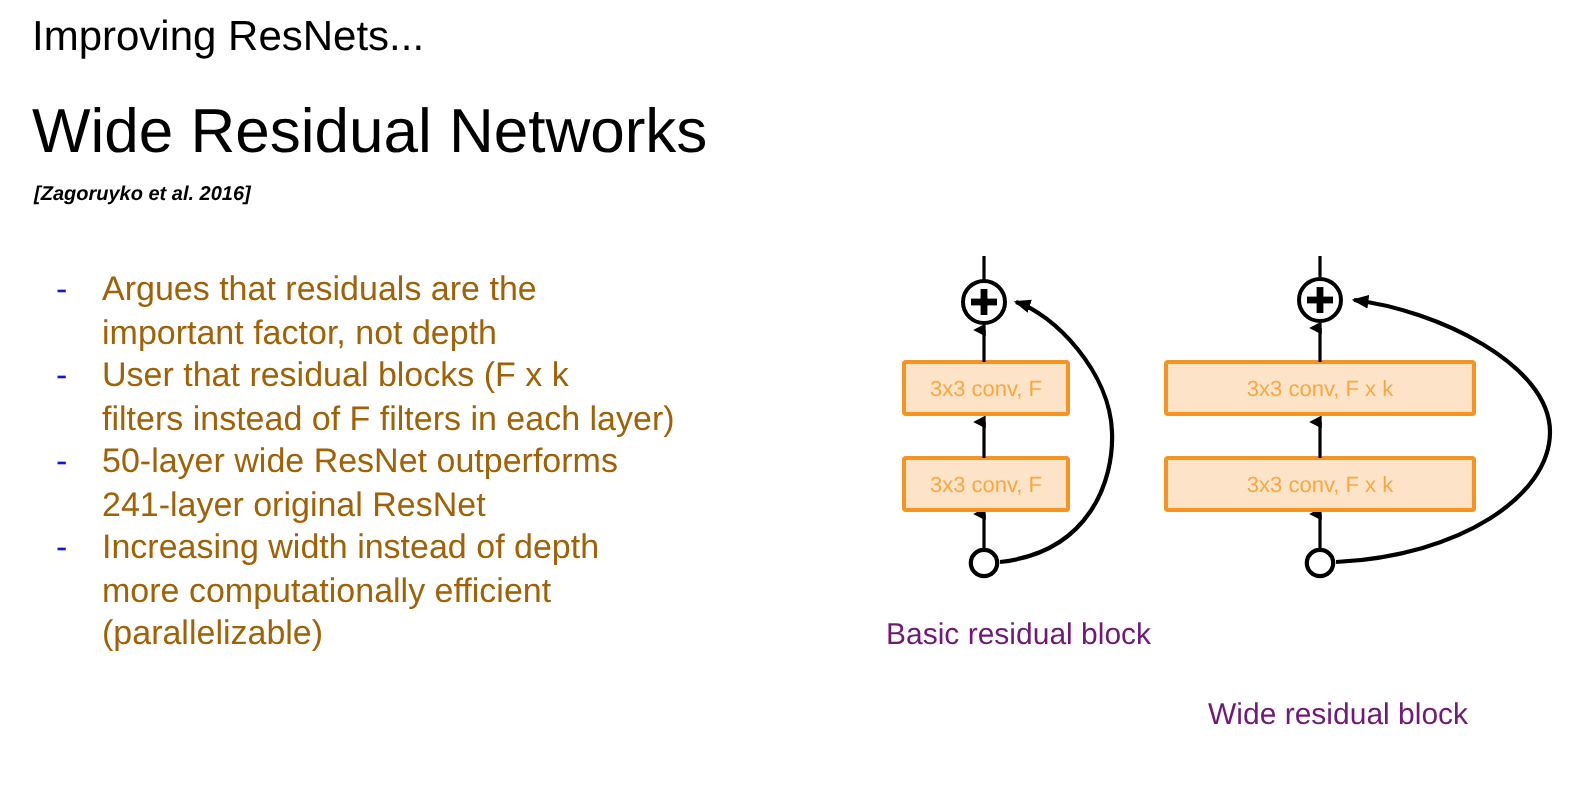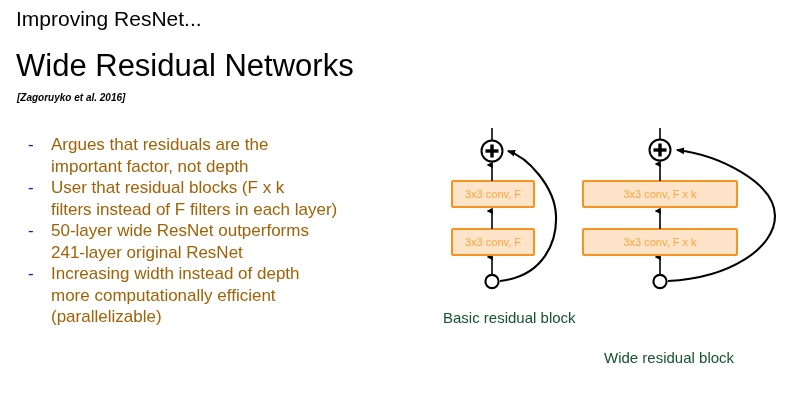--- a/index.html
+++ b/index.html
@@ -117,30 +117,30 @@
   }
   .node-open-circle {
     fill: #ffffff;
     stroke: #000000;
     stroke-width: 2.1;
   }
   .diagram-caption {
     position: absolute;
     font-size: 15px;
     line-height: 19px;
-    color: #14532d;
+    color: #701a75;
     white-space: nowrap;
   }
   #caption-basic { left: 443px; top: 308px; }
   #caption-wide  { left: 604px; top: 308px; margin-top: 40px; }
 </style>
 </head>
 <body>
 
-<div id="slide-header">Improving ResNet...</div>
+<div id="slide-header">Improving ResNets...</div>
 
 <div id="slide-title">Wide Residual Networks</div>
 
 <div id="slide-citation">[Zagoruyko et al. 2016]</div>
 
 <div id="bullet-list">
 
   <div class="bullet-row">
     <span class="bullet-dash">-</span>
     <span class="bullet-text">Argues that residuals are the

